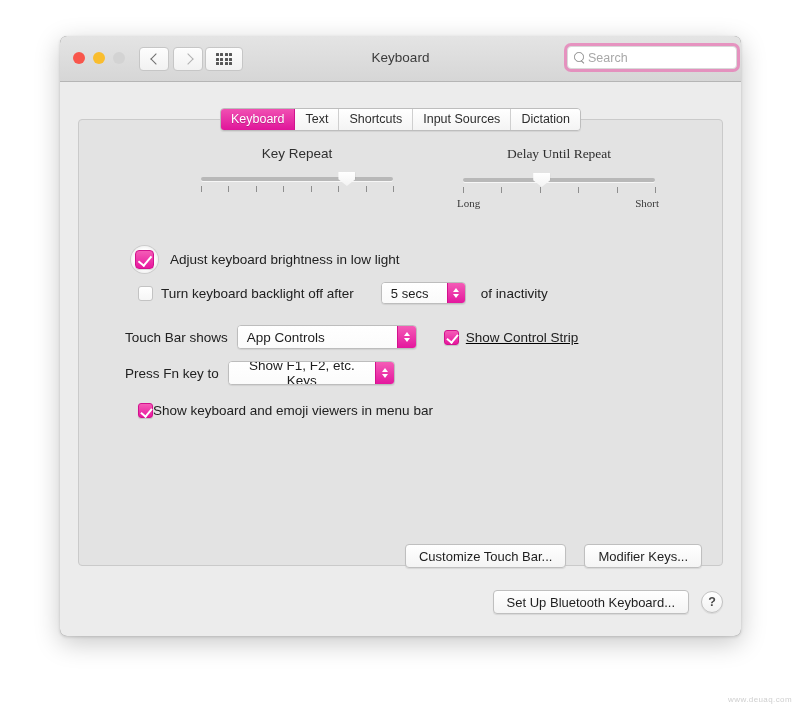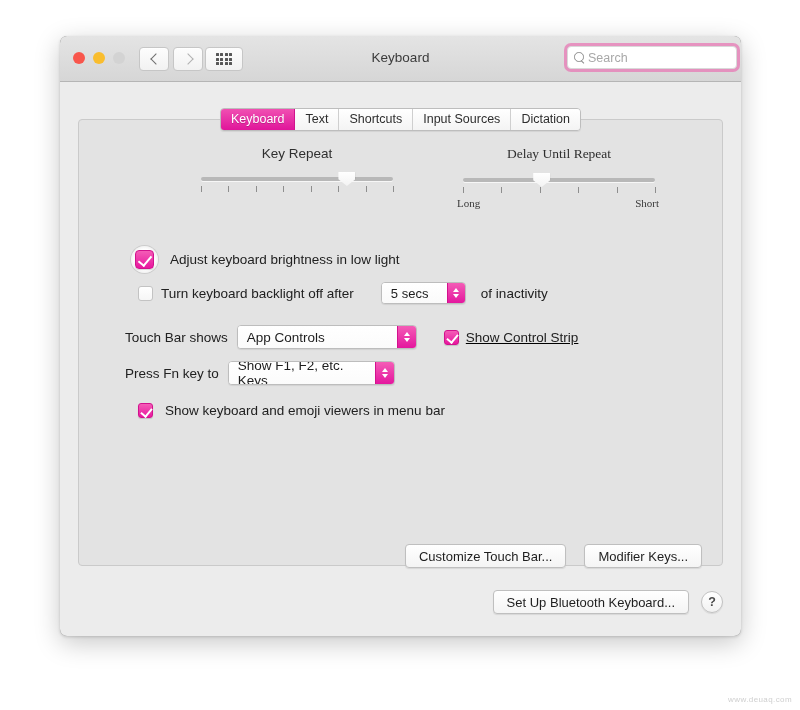--- a/index.html
+++ b/index.html
@@ -202,21 +202,21 @@
   .arw { width:0; height:0; border-left:3.5px solid transparent; border-right:3.5px solid transparent; }
   .arw.up { border-bottom:4px solid #fff; }
   .arw.dn { border-top:4px solid #fff; }
 
   .popup { display:flex; align-items:stretch; height:24px;
     border:1px solid #bdbdbd; border-radius:4px; overflow:hidden;
     box-shadow: 0 1px 1px rgba(0,0,0,.08); background:#fff; }
   .popup .val {
     background: linear-gradient(to bottom,#ffffff,#fbfbfb);
     font-size:13.5px; color:#1d1d1d;
-    display:flex; align-items:center; padding:8px 9px; flex:1 1 auto;
+    display:flex; align-items:center; padding:8px 9px; flex:1 1 auto;text-align:center;
   }
   .popup .stp { width:19px; flex:none;
     background: linear-gradient(to bottom,#f45cb6,#e4179e);
     border-left:1px solid #d2118d;
     display:flex; flex-direction:column; align-items:center; justify-content:center; gap:2px; }
 
   
   .btn {
     height: 24px; padding: 0 13px;
     font-size: 13px; color: #1e1e1e;
@@ -383,21 +383,21 @@
           <span class="lbl">Press Fn key to</span>
           <span class="popup" style="width:167px;">
             <span class="val">Show F1, F2, etc. Keys</span>
             <span class="stp">
               <span class="arw up"></span>
                 <span class="arw dn"></span>
             </span>
           </span>
         </div>
 
-        <div class="row" style="left:59px; top:283px; gap:12px;">
+        <div class="row" style="left:59px; top:283px; gap:0;">
           <span class="cbox on"></span>
           <span class="lbl">Show keyboard and emoji viewers in menu bar</span>
         </div>
 
         <div class="row" style="right:20px; top:424px; gap:18px;">
           <span class="btn">Customize Touch Bar...</span>
           <span class="btn">Modifier Keys...</span>
         </div>
       </div>
 

